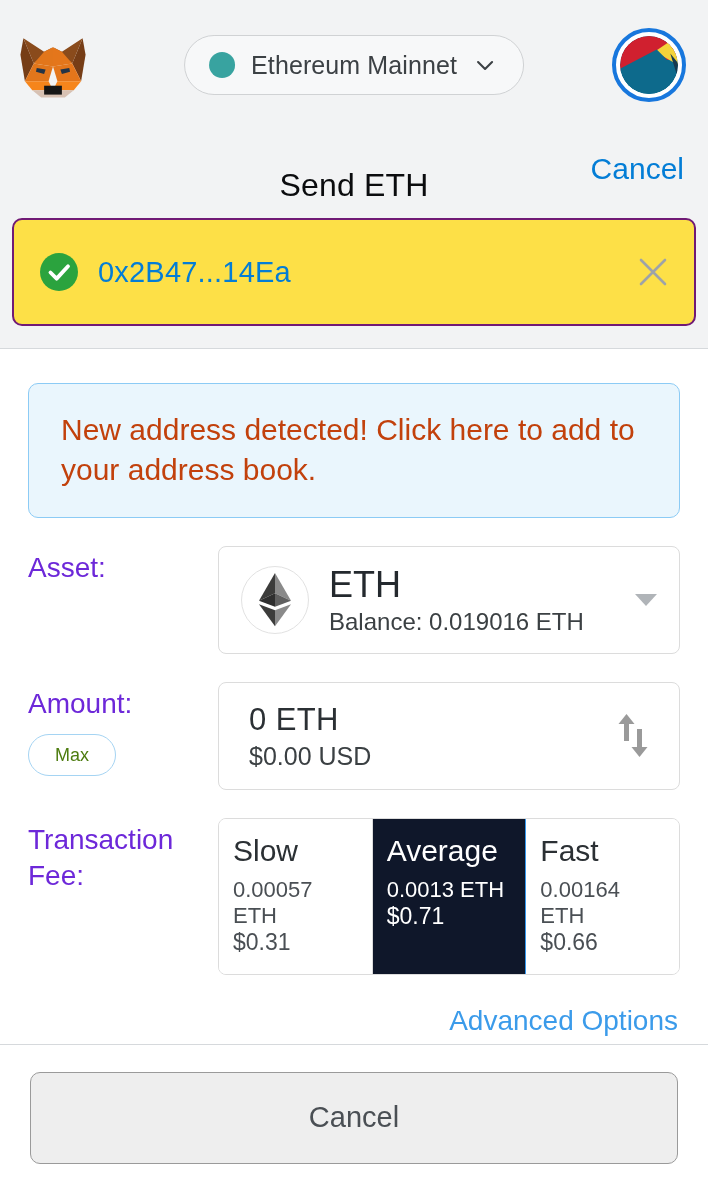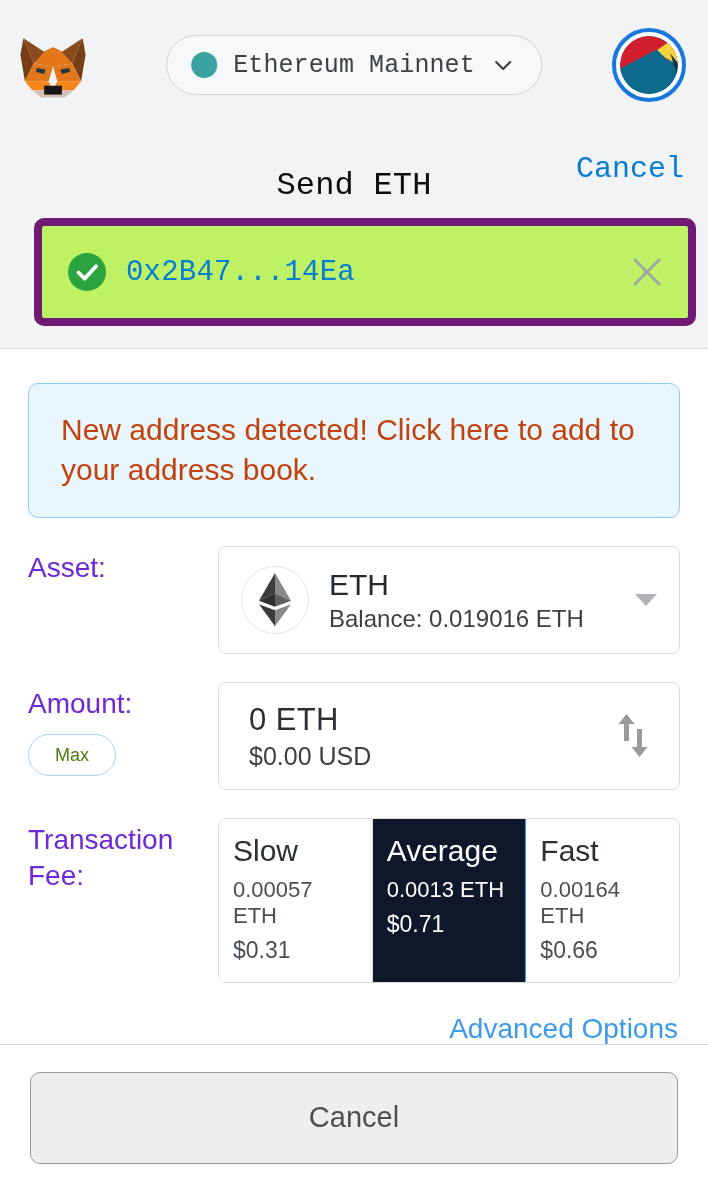--- a/index.html
+++ b/index.html
@@ -20,21 +20,20 @@
     flex-direction: column;
     background: #ffffff;
   }
 
   
   .top-region {
     background: #f2f3f4;
     border-bottom: 1px solid #d6d9dc;
     padding: 0;
     flex: 0 0 auto;
-    font-family: Liberation Mono, monospace;
   }
 
   .app-bar {
     height: 130px;
     display: flex;
     align-items: center;
     padding: 0 22px 0 16px;
     position: relative;
   }
 
@@ -111,29 +110,28 @@
     transform: translateY(-50%);
     font-size: 30px;
     color: #037dd6;
     cursor: pointer;
   }
 
   
   .recipient-wrap { padding: 10px 12px 22px 12px; }
   .recipient-field {
     height: 108px;
-    border: 8px solid #701a75;
+    border: 2px solid #701a75;
     border-radius: 10px;
-    background: #bef264;
+    background: #fde047;
     display: flex;
     align-items: center;
     padding: 0 24px 0 26px;
     gap: 20px;
     cursor: text;
-    margin-left: 22px;
   }
   .check-badge { width: 38px; height: 38px; flex: 0 0 auto; display:block; }
   .recipient-text {
     font-size: 29px;
     color: #037dd6;
     letter-spacing: .2px;
     flex: 1 1 auto;
   }
   .clear-x { width: 34px; height: 34px; flex: 0 0 auto; display:block; cursor:pointer; }
 
@@ -207,21 +205,21 @@
   .eth-coin {
     width: 68px; height: 68px;
     border: 1px solid #e2e2e2;
     border-radius: 50%;
     flex: 0 0 auto;
     display: flex; align-items: center; justify-content: center;
     background: #ffffff;
   }
   .eth-coin svg { display:block; }
   .asset-meta { flex: 1 1 auto; }
-  .asset-symbol { font-size: 30px; color: #24292e; line-height: 1.18; }
+  .asset-symbol { font-size: 36px; color: #24292e; line-height: 1.18; }
   .asset-balance { font-size: 24px; color: #3b4043; margin-top: 2px; }
   .caret-small {
     width: 0; height: 0;
     border-left: 11px solid transparent;
     border-right: 11px solid transparent;
     border-top: 12px solid #b0b4b8;
     flex: 0 0 auto;
   }
 
   .amount-box {
@@ -252,21 +250,21 @@
     padding: 14px 14px 18px 14px;
     border-right: 1px solid #dcdcdc;
     background: #ffffff;
     cursor: pointer;
     min-height: 124px;
   }
   .fee-option:last-child { border-right: none; }
   .fee-option.selected { background: #0f172a; border-right-color: #3498ee; }
   .fee-name { font-size: 30px; color: #2b3034; line-height: 1.2; }
   .fee-eth { font-size: 22px; color: #4a4f54; margin-top: 8px; }
-  .fee-fiat { font-size: 23px; color: #4a4f54; margin-top: 8px; }
+  .fee-fiat { font-size: 23px; color: #4a4f54; }
   .fee-option.selected .fee-name,
   .fee-option.selected .fee-eth,
   .fee-option.selected .fee-fiat { color: #ffffff; }
 
   .advanced-row {
     margin-top: 30px;
     text-align: right;
     padding-right: 2px;
   }
   .advanced-link {

